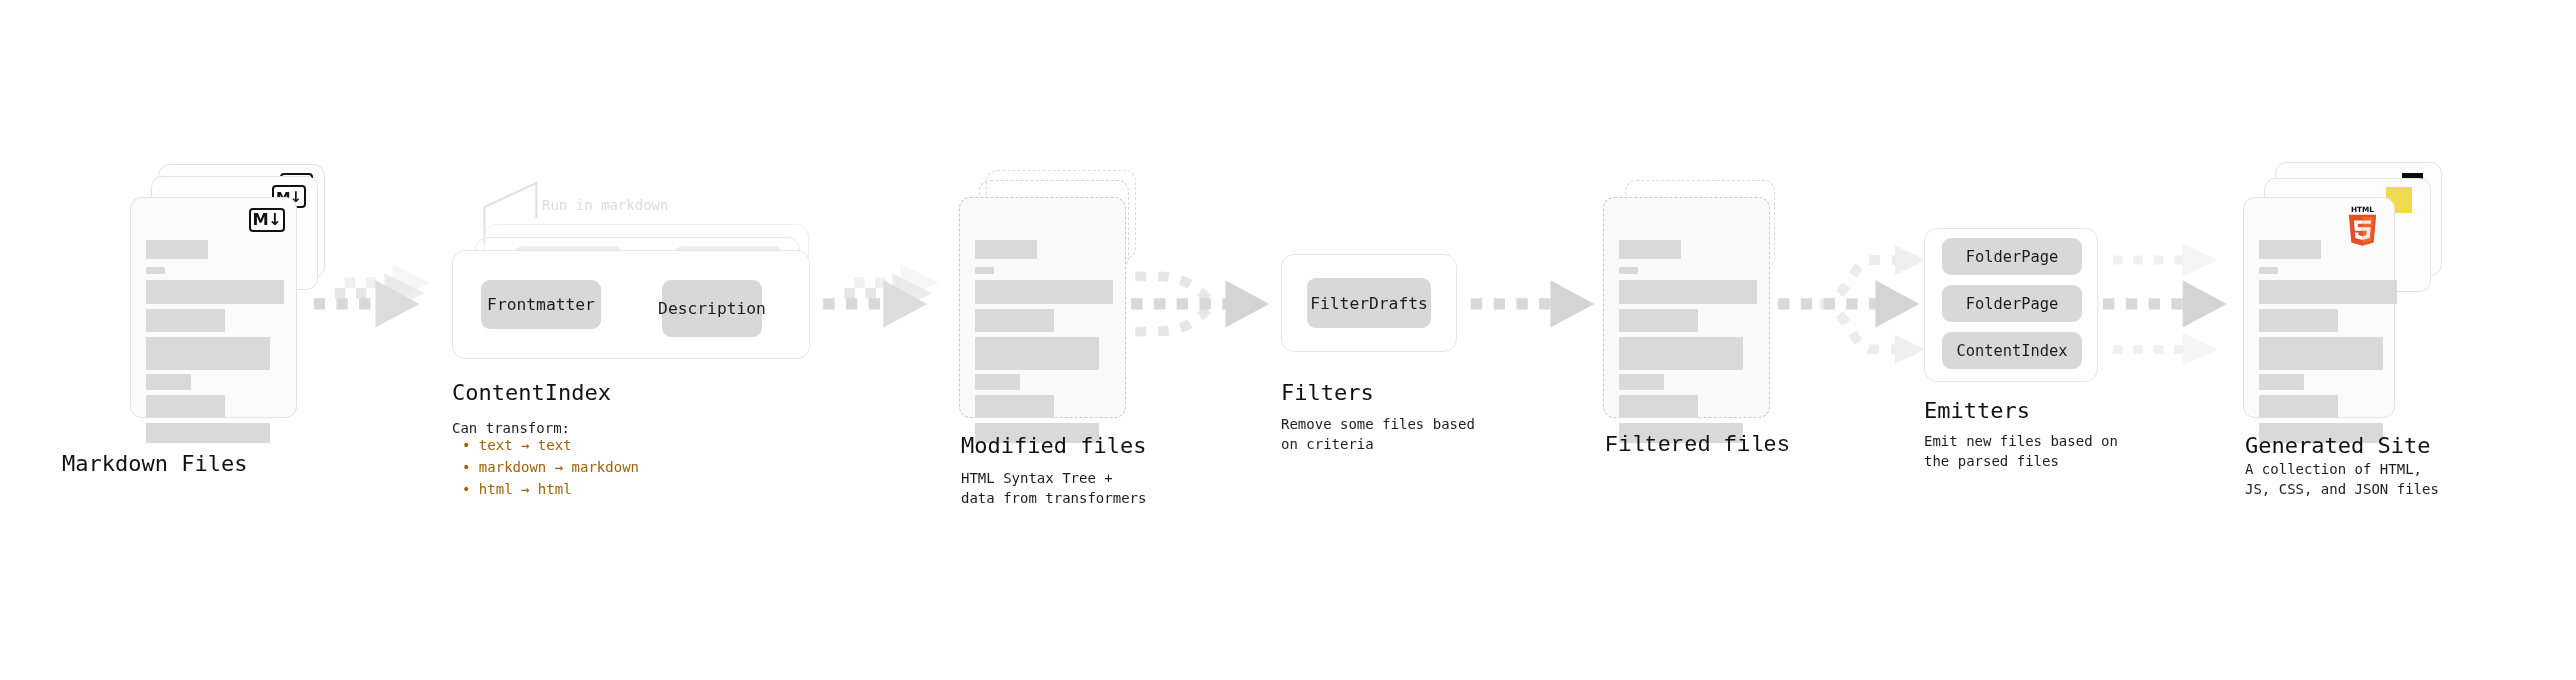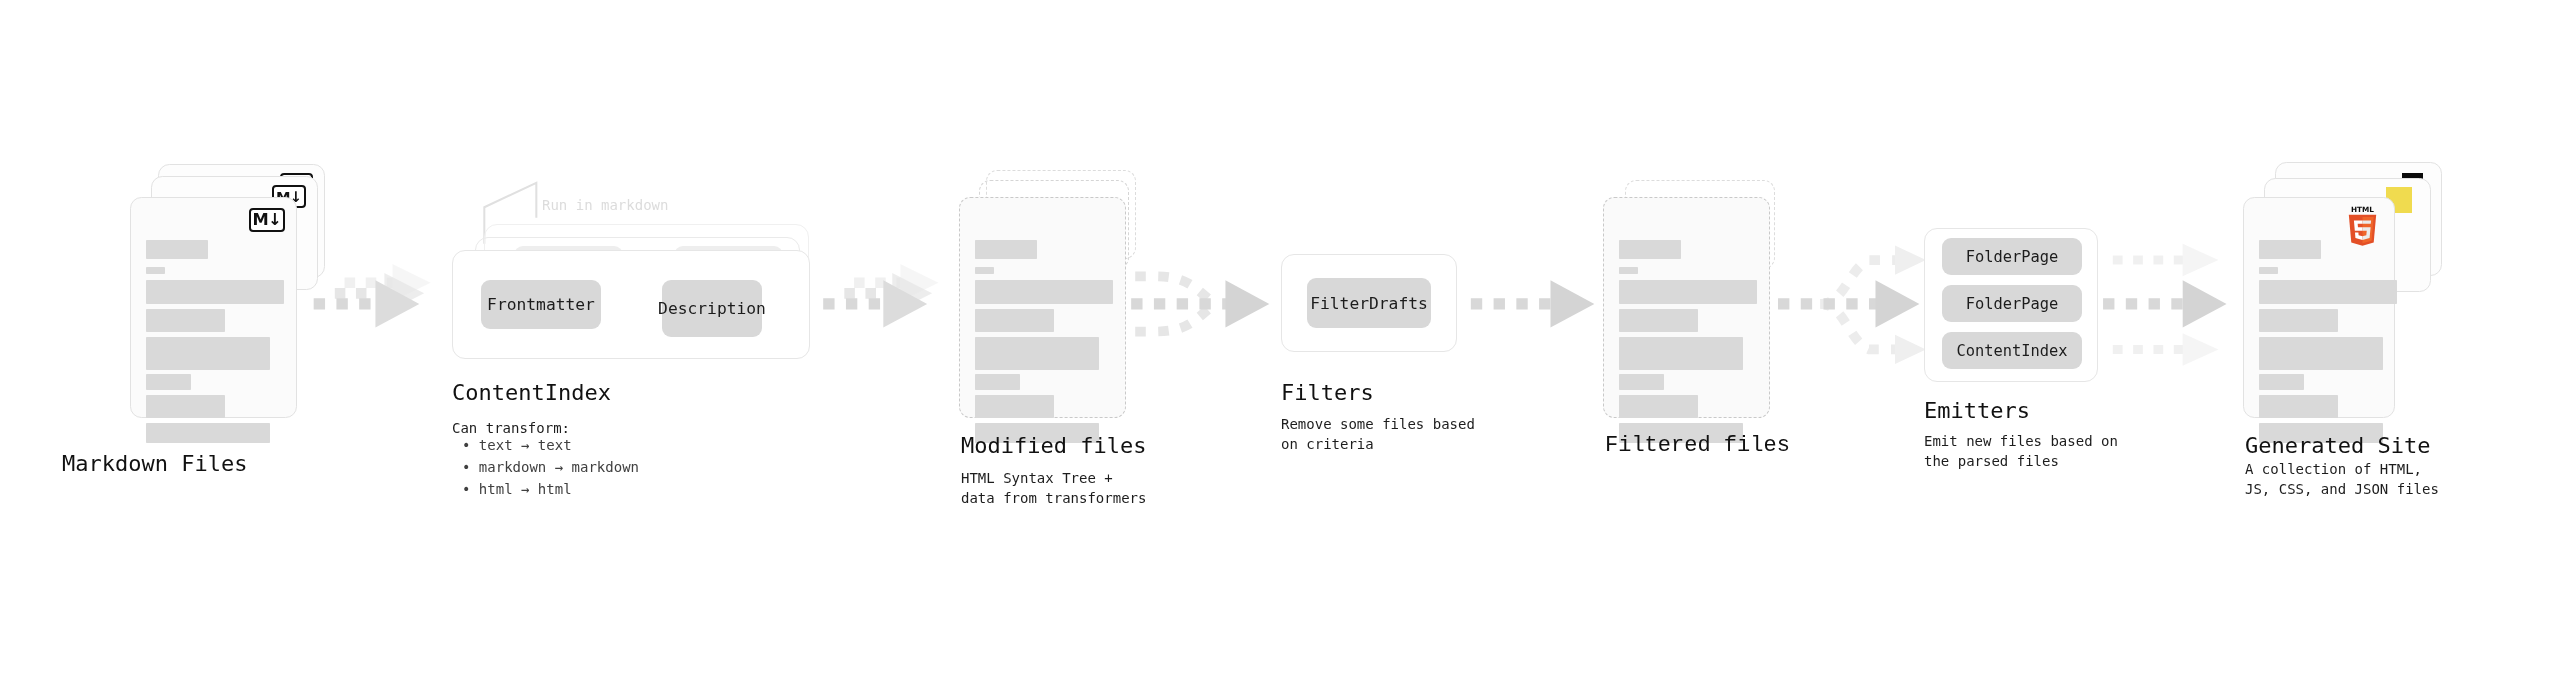--- a/index.html
+++ b/index.html
@@ -92,21 +92,21 @@
   .notelabel {
     position: absolute;
     font-size: 14px;
     color: #dcdcdc;
     white-space: nowrap;
   }
   .bullets {
     position: absolute;
     font-size: 14px;
     line-height: 20.3px;
-    color: #404040;
+    color: #a16207;
     white-space: pre;
   }
 
   svg.overlay {
     position: absolute;
     left: 0;
     top: 0;
     width: 2576px;
     height: 681px;
     pointer-events: none;

